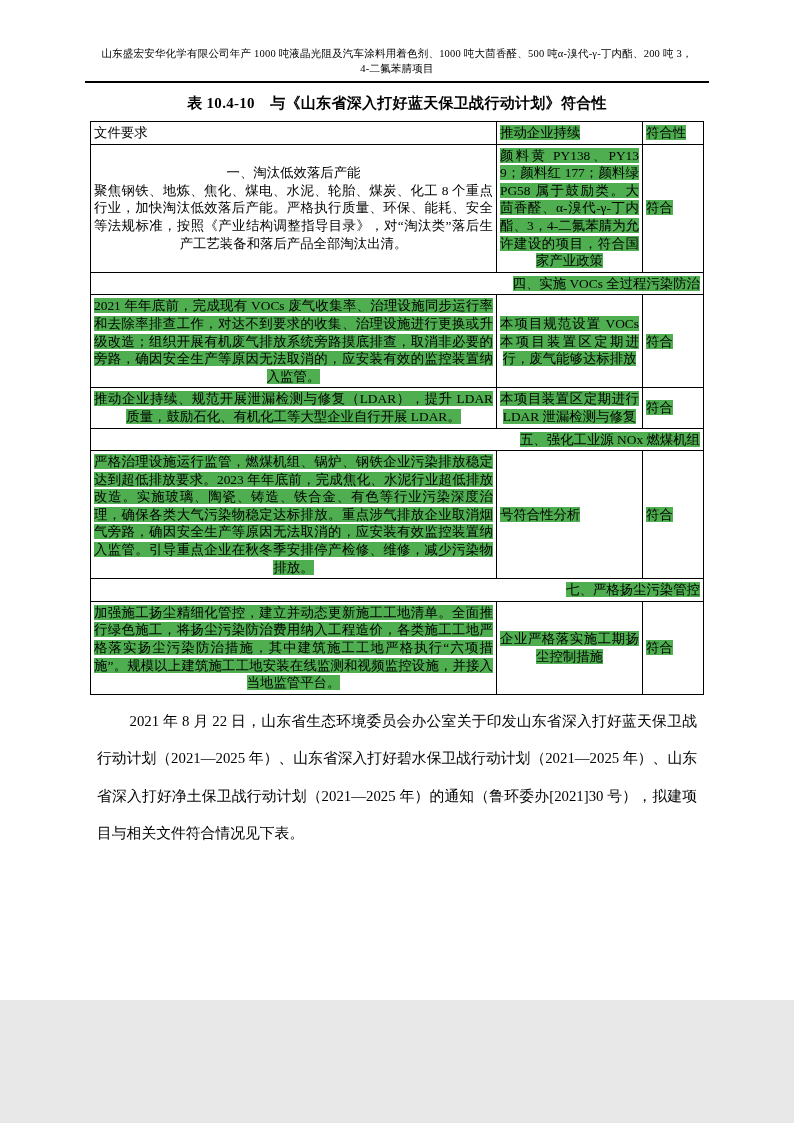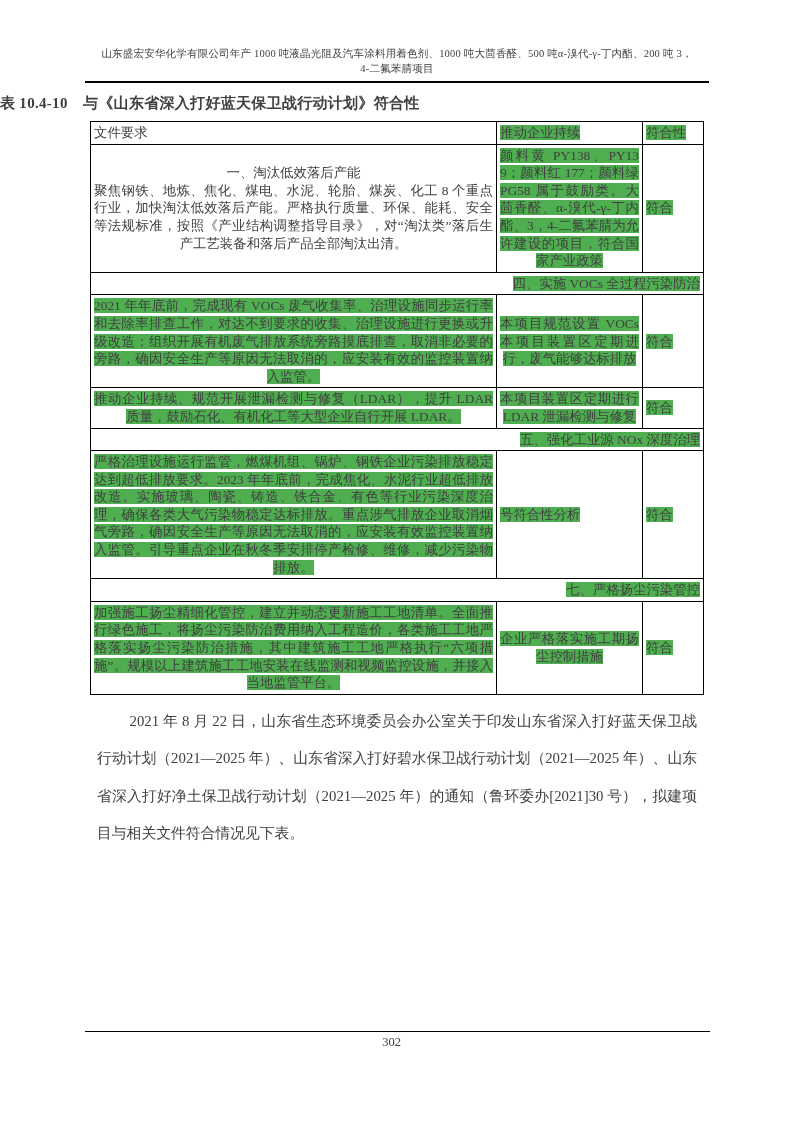--- a/index.html
+++ b/index.html
@@ -1,41 +1,42 @@
 <!DOCTYPE html>
 <html style="--hl: #4faf50;"><head>
 <meta charset="utf-8">
 <style>
   * { box-sizing: border-box; }
   html, body { margin: 0; padding: 0; background: #e8e8e8; }
   .page {
     position: relative;
-    width: 794px; height: 1123px;
+    width: 794px; height: 1000px;
     margin: 0 auto;
     background: #ffffff;
-    color: #404040;
+    color: #000000;
     font-family: "Liberation Serif", "DejaVu Serif", serif;
     overflow: hidden;
   }
   .doc-header {
     padding-top: 46px;
     width: 596px;
     margin: 0 auto;
     font-size: 10.5px;
     line-height: 15px;
     text-align: center;
     letter-spacing: 0.2px;
   }
   .top-rule {
     width: 624px;
     margin: 5px auto 0;
     border-top: 2.5px solid #000;
   }
   .table-title {
     margin-top: 11px;
+    text-align: center;
     font-weight: bold;
     font-size: 15px;
     letter-spacing: 0.3px;
   }
   table.ctable {
     width: 613px;
     margin: 8px auto 0;
     border-collapse: collapse;
     table-layout: fixed;
     border: 1.5px solid #000;
@@ -153,21 +154,21 @@
         <td class="just">
           <span class="hl">本项目装置区定期进行 LDAR 泄漏检测与修复</span>
         </td>
         <td class="center">
           <span class="hl">符合</span>
         </td>
       </tr>
 
       <tr class="section-row">
         <td colspan="3">
-          <span class="hl">五、强化工业源 NOx 深度治理</span>
+          <span class="hl">五、强化工业源 NOx 燃煤机组</span>
         </td>
       </tr>
 
       <tr>
         <td class="just">
           <span class="hl">严格治理设施运行监管，燃煤机组、锅炉、钢铁企业污染排放稳定达到超低排放要求。2023 年年底前，完成焦化、水泥行业超低排放改造。实施玻璃、陶瓷、铸造、铁合金、有色等行业污染深度治理，确保各类大气污染物稳定达标排放。重点涉气排放企业取消烟气旁路，确因安全生产等原因无法取消的，应安装有效监控装置纳入监管。引导重点企业在秋冬季安排停产检修、维修，减少污染物排放。</span>
         </td>
         <td class="center">
           <span class="hl">号符合性分析</span>
         </td>

